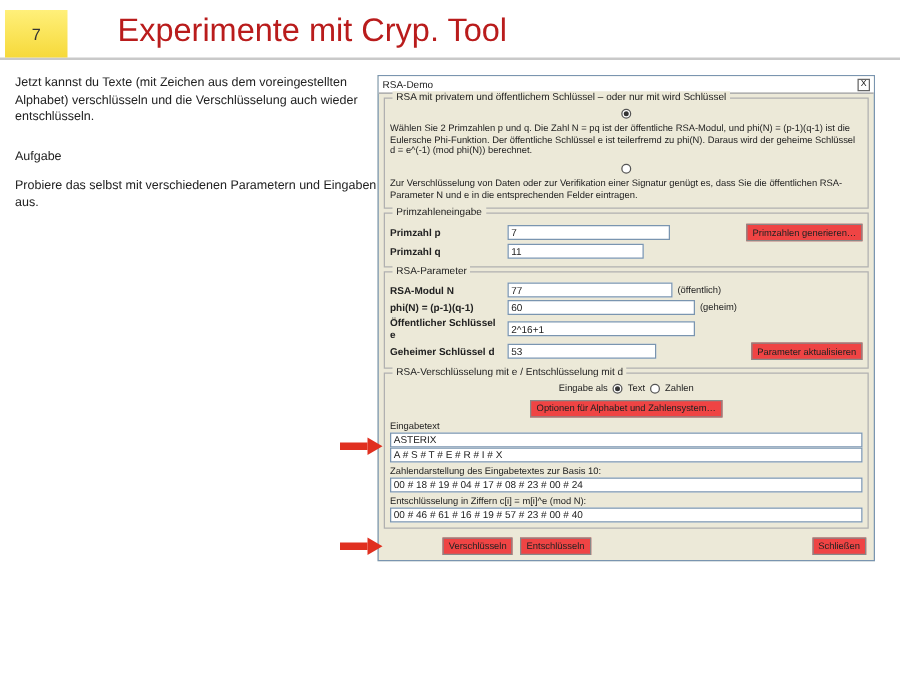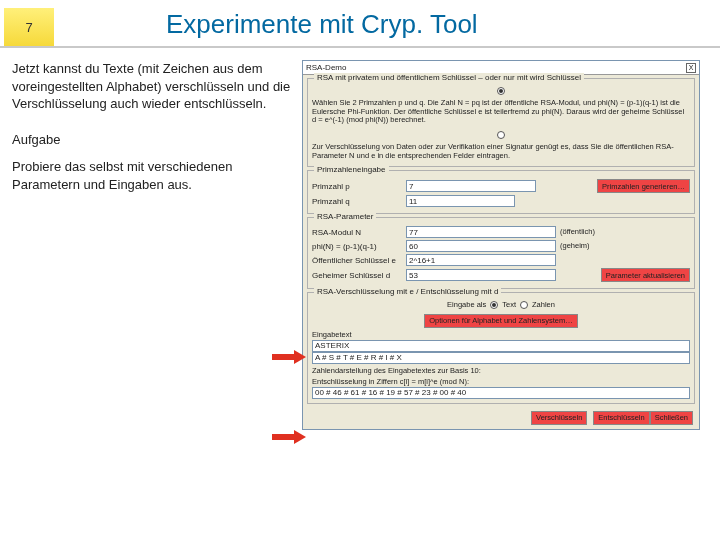--- a/index.html
+++ b/index.html
@@ -1,40 +1,40 @@
 <!DOCTYPE html>
 <html><head>
 <meta charset="utf-8">
 <style>
   * { box-sizing: border-box; margin: 0; padding: 0; }
   body { font-family: Verdana, Arial, sans-serif; width: 720px; height: 540px; background: #fff; overflow: hidden; position: relative; }
   .header { display: flex; align-items: flex-end; height: 48px; border-bottom: 2px solid #c9c9c9; }
   .pagenum { width: 50px; height: 38px; background: linear-gradient(#fff07a,#f6d93a); display: flex; align-items: center; justify-content: center; font-size: 13px; color: #333; margin-left: 4px; margin-bottom: 0; }
-  .title { font-size: 26px; color: #0369a1; margin-left: 112px; margin-bottom: 6px; font-family: Verdana, sans-serif; }
+  .title { font-size: 26px; color: #b91c1c; margin-left: 40px; margin-bottom: 6px; font-family: Verdana, sans-serif; }
   .content { display: flex; padding: 12px 8px 0 12px; }
-  .leftcol { width: 290px; font-size: 13px; color: #222; line-height: 1.35; }
+  .leftcol { width: 290px; font-size: 10px; color: #222; line-height: 1.35; }
   .leftcol p { margin-bottom: 18px; }
   .leftcol .task-h { margin-bottom: 10px; margin-top: 18px; }
   .rightcol { flex: 1; position: relative; }
   .win { border: 1px solid #7a95b0; background: #ece9d8; font-size: 8px; color: #222; width: 398px; }
   .win-title { background: #fff; border-bottom: 1px solid #999; height: 14px; display: flex; align-items: center; justify-content: space-between; padding: 0 3px; font-size: 8px; gap: 18px; }
   .win-title .x { border: 1px solid #666; width: 10px; height: 10px; display: flex; align-items: center; justify-content: center; font-size: 7px; cursor: pointer; }
   .gb { border: 1px solid #b0b0b0; margin: 3px 4px; padding: 6px 4px 4px 4px; position: relative; background: #ece9d8; }
   .gb .legend { position: absolute; top: -6px; left: 6px; background: #ece9d8; padding: 0 3px; font-size: 8px; }
   .row { display: flex; align-items: center; margin: 2px 0; gap: 4px; flex-direction: column; }
   .radio { width: 8px; height: 8px; border: 1px solid #555; border-radius: 50%; background: #fff; display: inline-flex; align-items: center; justify-content: center; flex-shrink: 0; }
   .radio.sel::after { content: ""; width: 4px; height: 4px; background: #333; border-radius: 50%; }
   .lbl { font-size: 7.5px; line-height: 1.15; }
   .field { display: flex; align-items: center; margin: 2px 0; gap: 4px; }
-  .field .flabel { width: 90px; font-size: 8px; }
+  .field .flabel { width: 90px; font-size: 8px; font-weight: bold; }
   .input { background: #fff; border: 1px solid #7a95b0; height: 12px; font-size: 8px; padding: 0 2px; display: flex; align-items: center; }
   .btn { background: #ef4444; border: 1px solid #888; font-size: 7.5px; padding: 1px 4px; height: 14px; display: inline-flex; align-items: center; cursor: pointer; }
   .txt { font-size: 7.5px; margin: 2px 0 1px 0; }
   .spacer { height: 2px; }
-  .footerbtns { display: flex; justify-content: flex-end; padding: 4px 6px; margin-left: 45px; }
+  .footerbtns { display: flex; justify-content: space-between; padding: 4px 6px; margin-left: 45px; }
   .footerbtns .grp { display: flex; gap: 6px; }
   .arrow { position: absolute; width: 34px; height: 14px; }
   .arrow .shaft { position: absolute; left: 0; top: 4px; width: 22px; height: 6px; background: #e03020; }
   .arrow .head { position: absolute; left: 22px; top: 0; width: 0; height: 0; border-top: 7px solid transparent; border-bottom: 7px solid transparent; border-left: 12px solid #e03020; }
 </style>
 </head>
 <body>
 
 <div class="header">
   <div class="pagenum">7</div>
@@ -79,35 +79,35 @@
         <div class="field">
           <span class="flabel">Primzahl q</span>
           <span class="input" style="width:109px">11</span>
         </div>
       </div>
 
       <div class="gb">
         <span class="legend">RSA-Parameter</span>
         <div class="field">
           <span class="flabel">RSA-Modul N</span>
-          <span class="input" style="width:150px">77</span>
+          <span class="input" style="width:132px">77</span>
           <span class="lbl">(öffentlich)</span>
         </div>
         <div class="field">
           <span class="flabel">phi(N) = (p-1)(q-1)</span>
           <span class="input" style="width:150px">60</span>
           <span class="lbl">(geheim)</span>
         </div>
         <div class="field">
           <span class="flabel">Öffentlicher Schlüssel e</span>
           <span class="input" style="width:150px">2^16+1</span>
         </div>
         <div class="field">
           <span class="flabel">Geheimer Schlüssel d</span>
-          <span class="input" style="width:150px">53</span>
+          <span class="input" style="width:119px">53</span>
           <span style="flex:1"></span>
           <span class="btn">Parameter aktualisieren</span>
         </div>
       </div>
 
       <div class="gb">
         <span class="legend">RSA-Verschlüsselung mit e / Entschlüsselung mit d</span>
         <div class="row" style="justify-content:space-between">
           <span style="display:flex;align-items:flex-start;gap:4px">
             <span class="lbl">Eingabe als</span>
@@ -115,20 +115,21 @@
             <span class="lbl">Text</span>
             <span class="radio"></span>
             <span class="lbl">Zahlen</span>
           </span>
           <span class="btn">Optionen für Alphabet und Zahlensystem…</span>
         </div>
         <div class="txt">Eingabetext</div>
         <div class="input" style="width:100%">ASTERIX</div>
         <div class="input" style="width:100%">A # S # T # E # R # I # X</div>
         <div class="txt">Zahlendarstellung des Eingabetextes zur Basis 10:</div>
+        <div class="input" style="width:100%">00 # 18 # 19 # 04 # 17 # 08 # 23 # 00 # 24</div>
         <div class="txt">Entschlüsselung in Ziffern c[i] = m[i]^e (mod N):</div>
         <div class="input" style="width:100%">00 # 46 # 61 # 16 # 19 # 57 # 23 # 00 # 40</div>
       </div>
 
       <div class="footerbtns">
         <span class="grp">
           <span class="btn">Verschlüsseln</span>
           <span class="btn">Entschlüsseln</span>
         </span>
         <span class="btn">Schließen</span>

